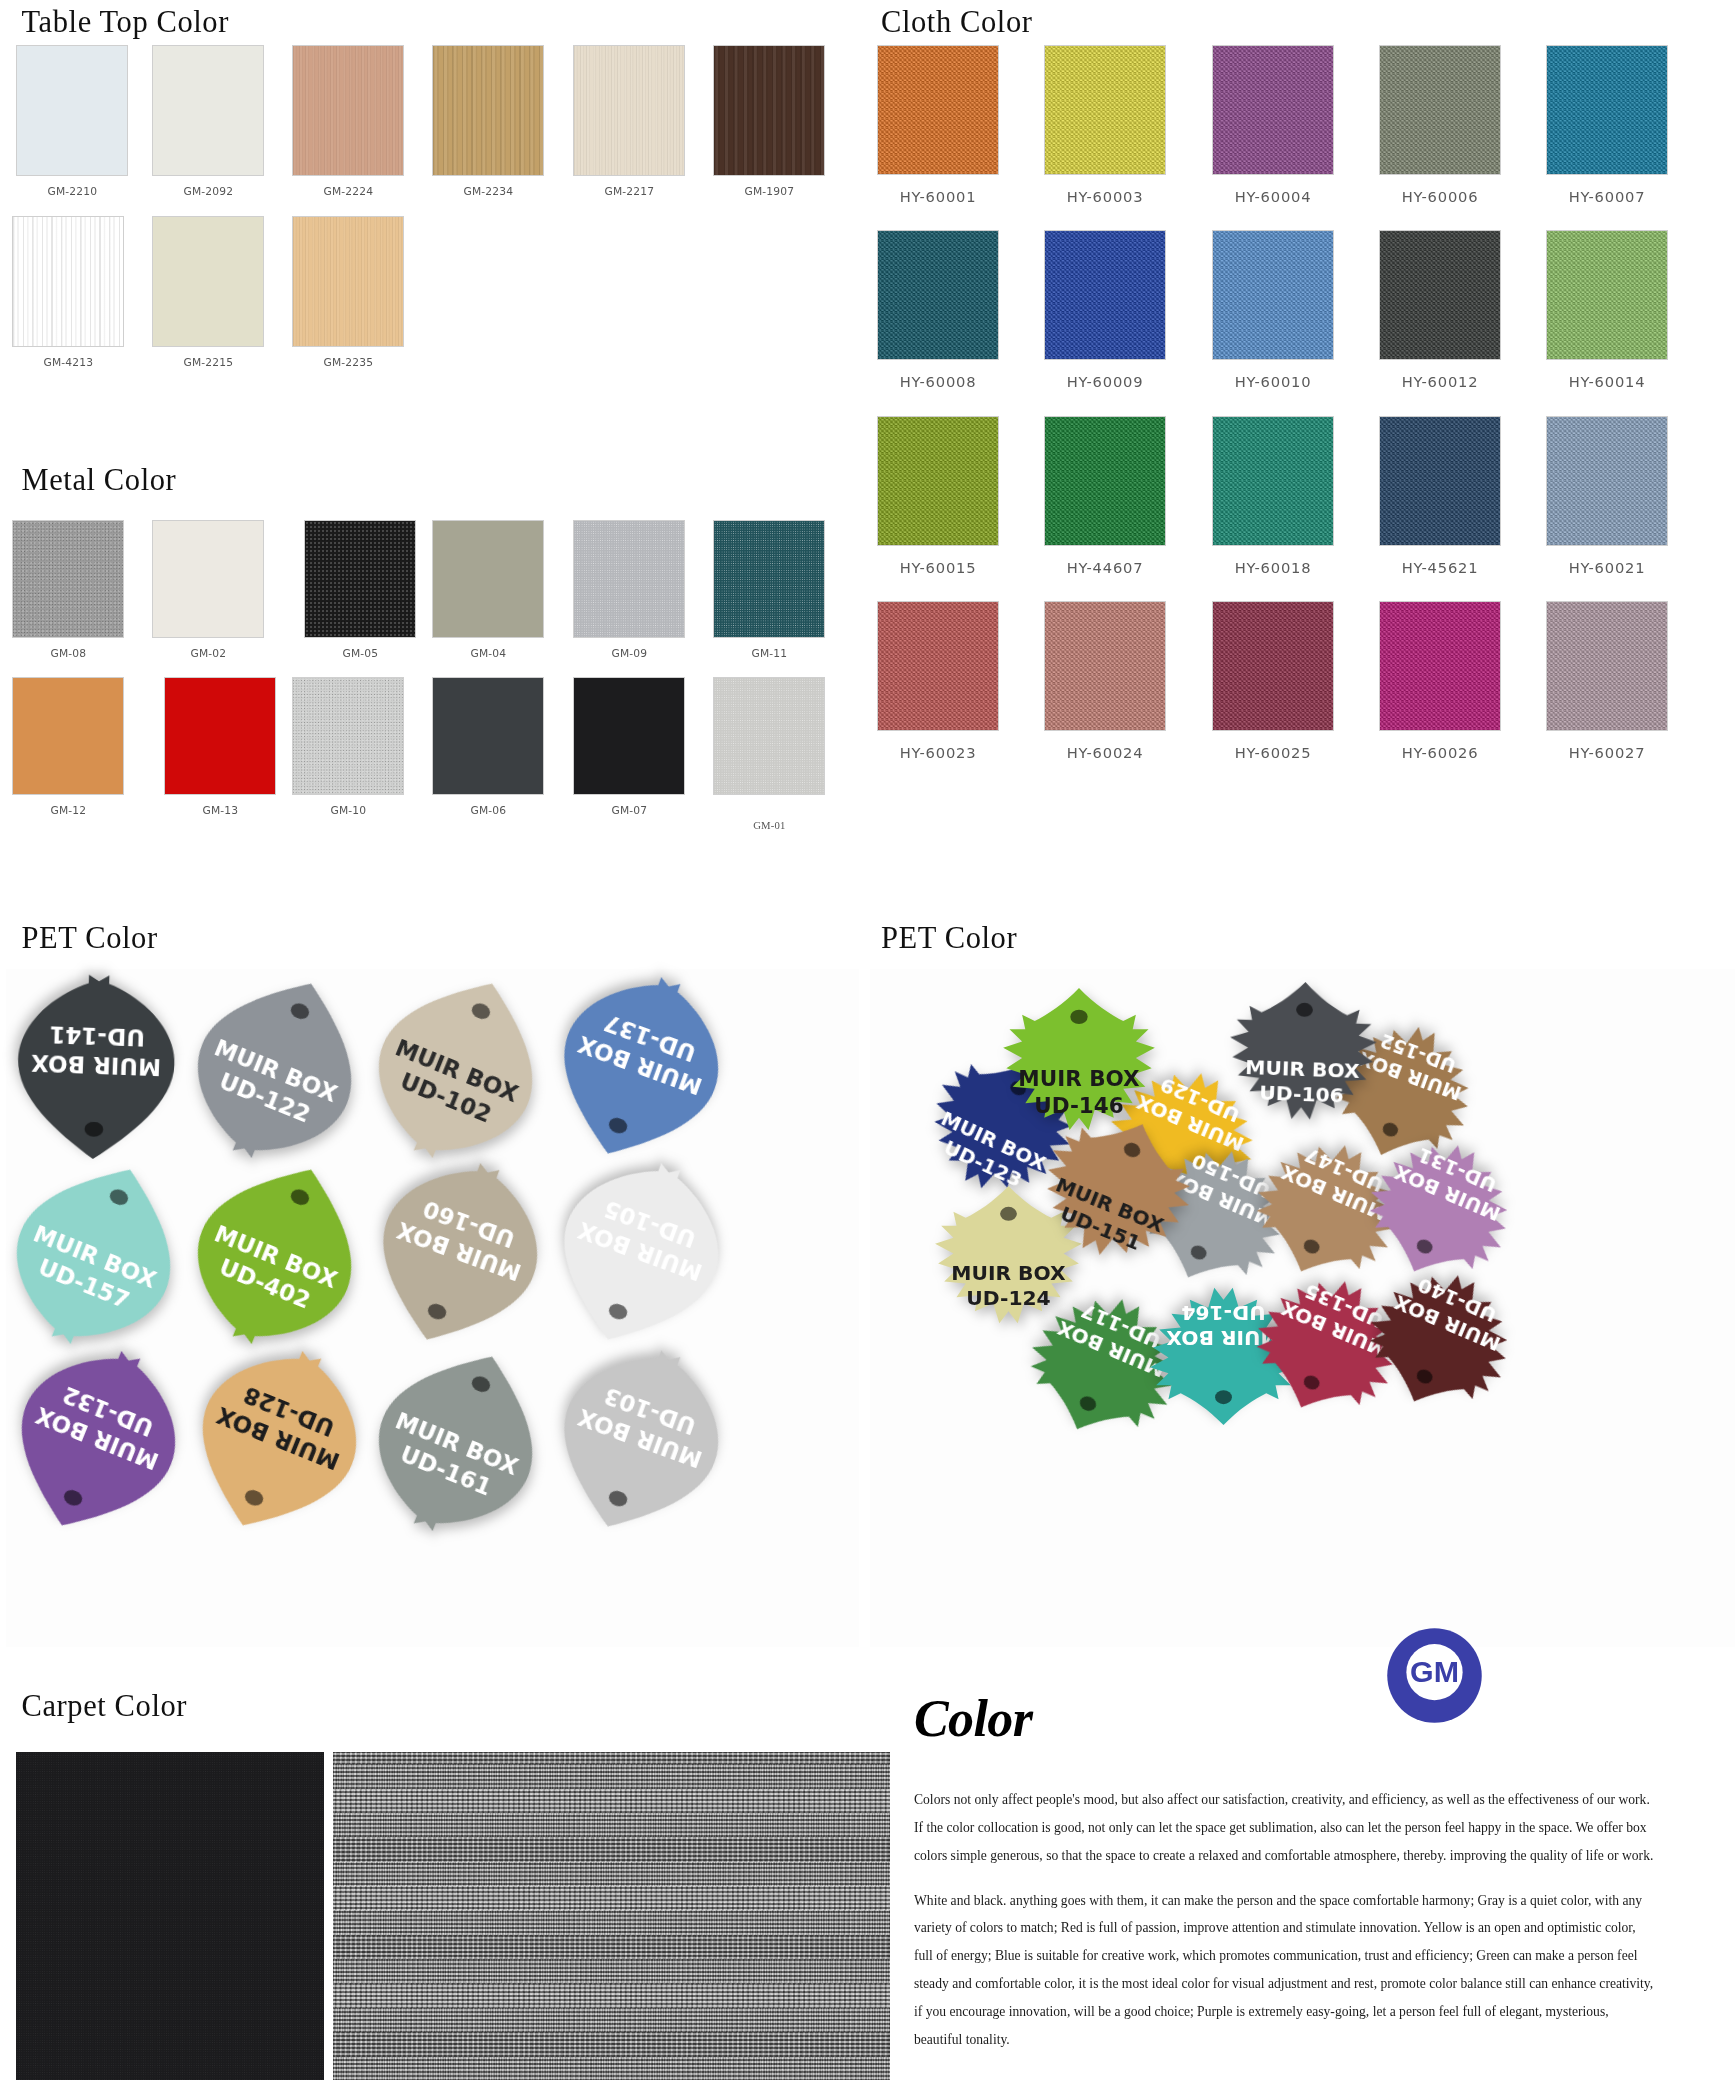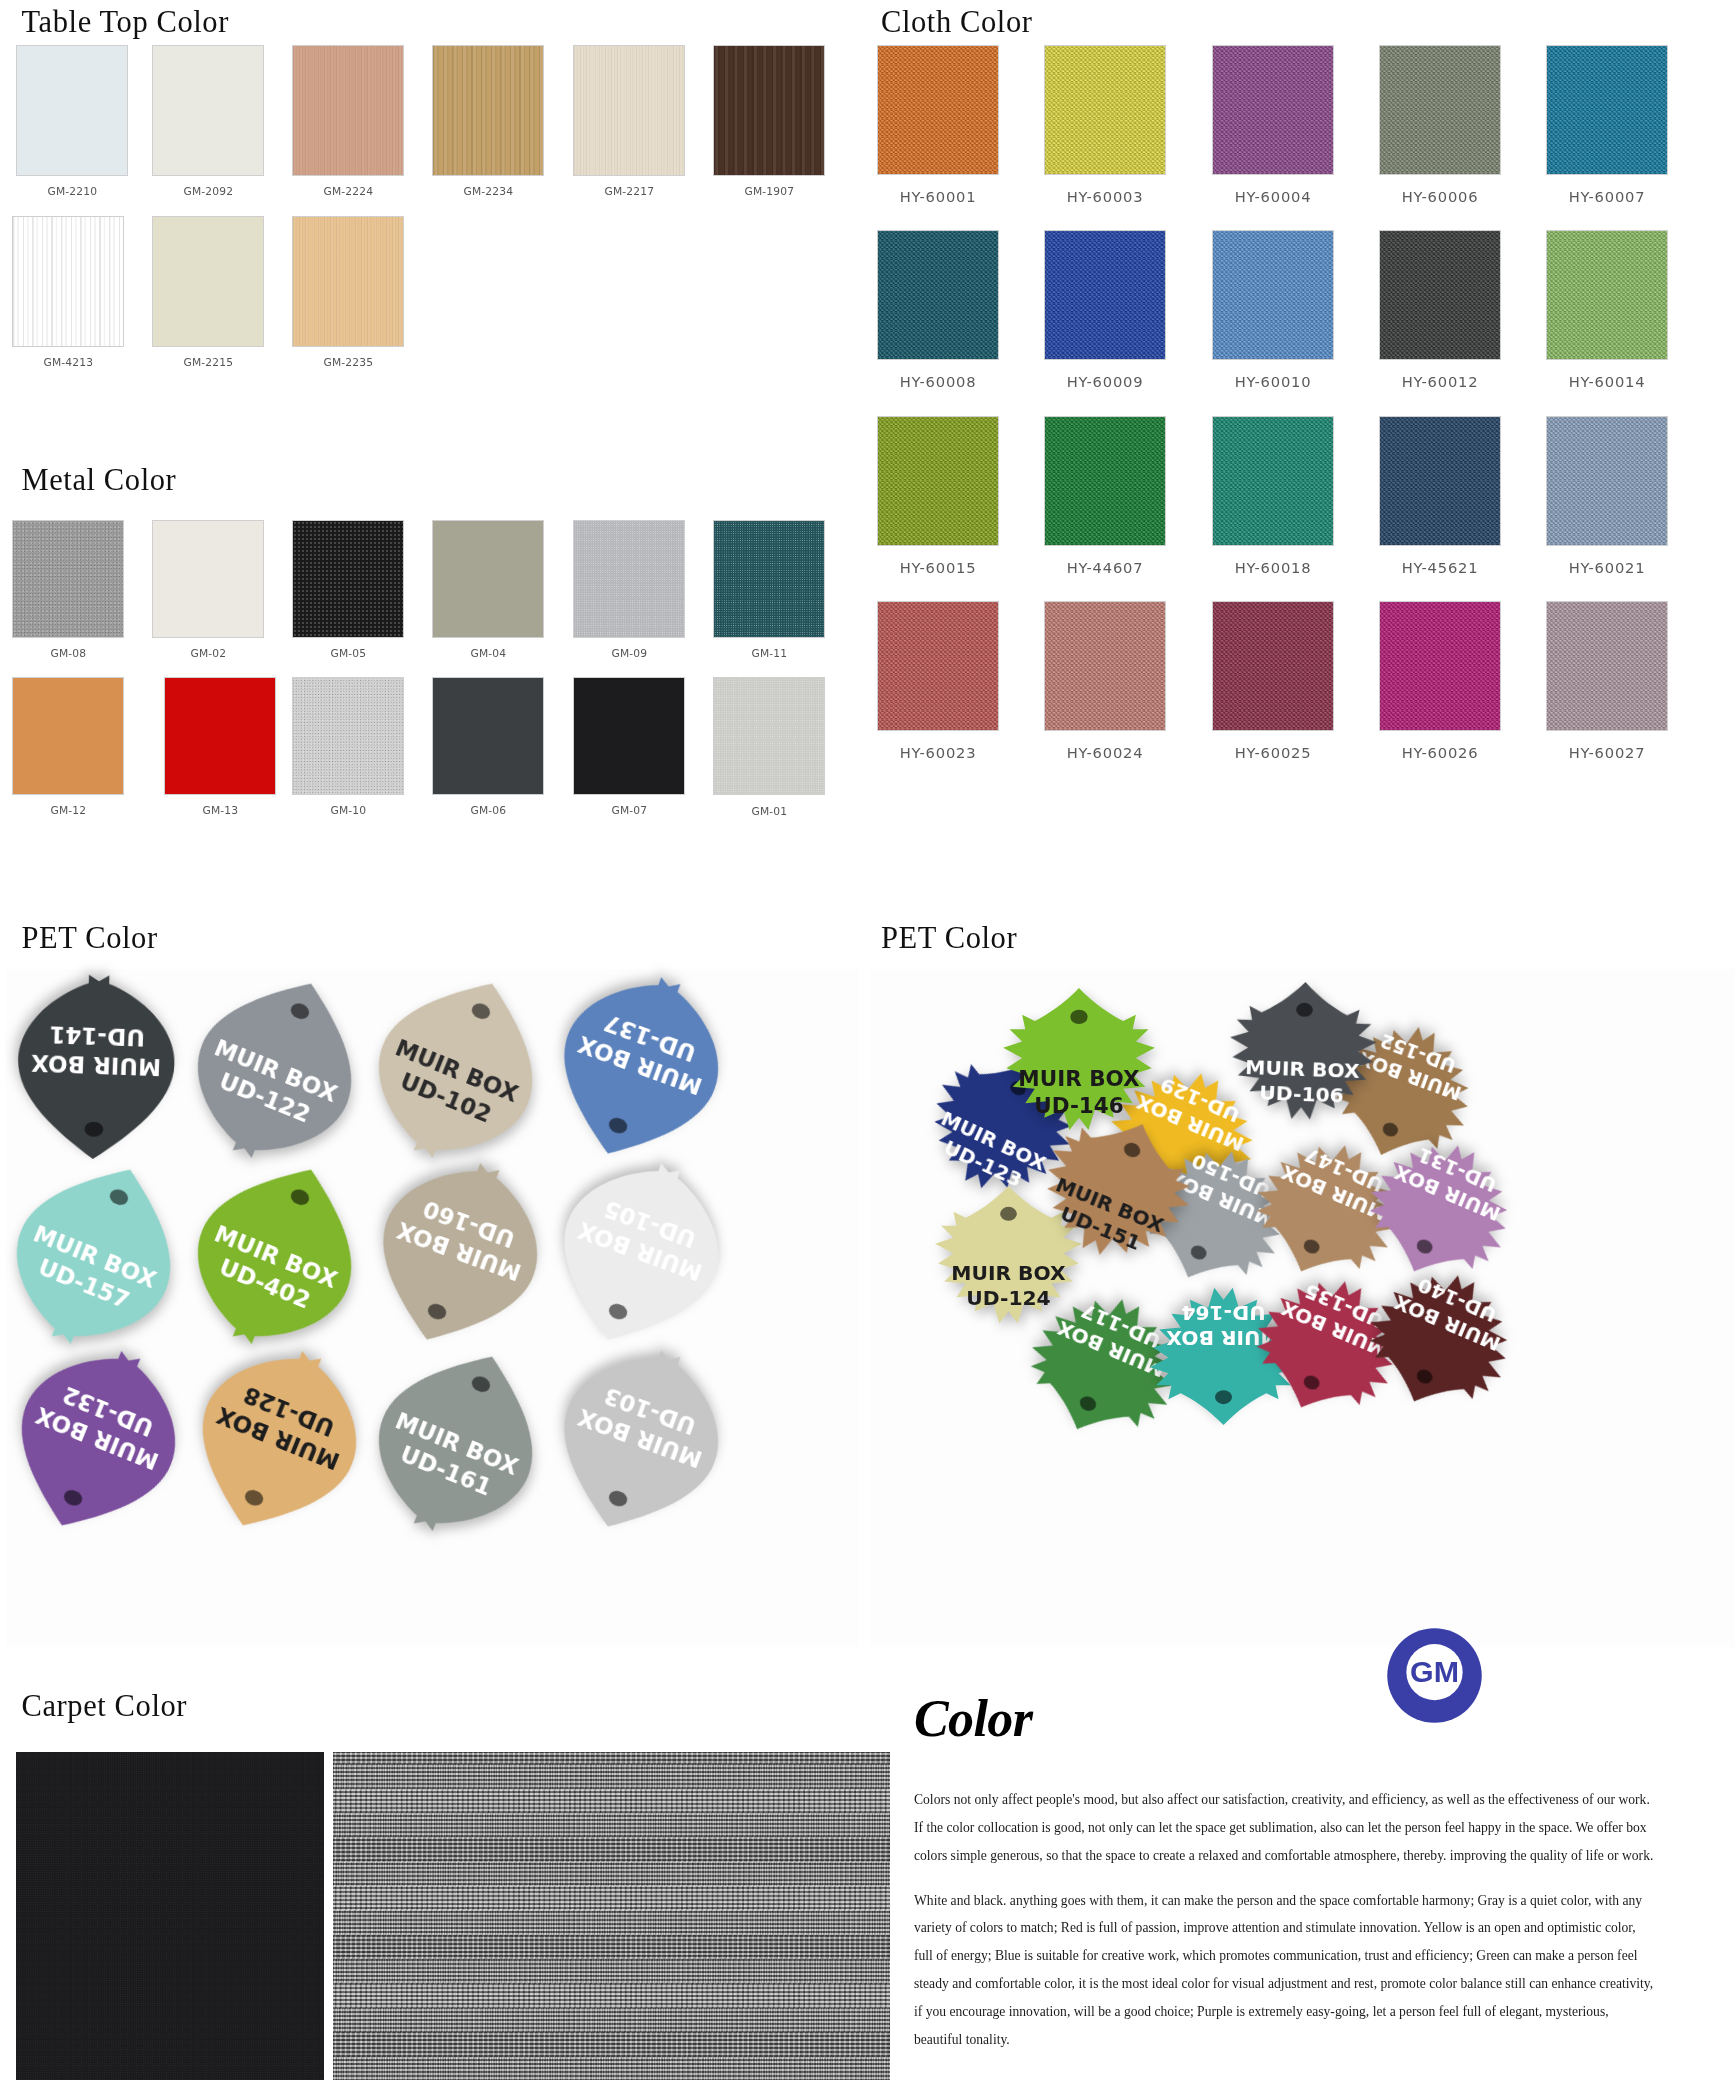--- a/index.html
+++ b/index.html
@@ -210,21 +210,21 @@
     <div class="swatch-cell" style="position:absolute;left:0px;top:0px;width:112px;">
       <div class="swatch-chip" style="width:112px;height:118px;background:#9b9b9b;">
         <span class="speckle"></span>
       </div>
       <div class="swatch-label" style="margin-top:9px;height:14.7px;line-height:14.7px;">GM-08</div>
     </div>
     <div class="swatch-cell" style="position:absolute;left:140px;top:0px;width:112px;">
       <div class="swatch-chip" style="width:112px;height:118px;background:#ece9e2;"></div>
       <div class="swatch-label" style="margin-top:9px;height:14.7px;line-height:14.7px;">GM-02</div>
     </div>
-    <div class="swatch-cell" style="position:absolute;left:268px;top:0px;width:136px;">
+    <div class="swatch-cell" style="position:absolute;left:280px;top:0px;width:136px;">
       <div class="swatch-chip" style="width:112px;height:118px;background:#1b1b1b;">
         <span class="speckle"></span>
       </div>
       <div class="swatch-label" style="margin-top:9px;height:14.7px;line-height:14.7px;">GM-05</div>
     </div>
     <div class="swatch-cell" style="position:absolute;left:420px;top:0px;width:112px;">
       <div class="swatch-chip" style="width:112px;height:118px;background:#a6a593;"></div>
       <div class="swatch-label" style="margin-top:9px;height:14.7px;line-height:14.7px;">GM-04</div>
     </div>
     <div class="swatch-cell" style="position:absolute;left:561px;top:0px;width:112px;">
@@ -258,21 +258,21 @@
       <div class="swatch-label" style="margin-top:9px;height:14.7px;line-height:14.7px;">GM-06</div>
     </div>
     <div class="swatch-cell" style="position:absolute;left:561px;top:157px;width:112px;">
       <div class="swatch-chip" style="width:112px;height:118px;background:#1c1c1e;"></div>
       <div class="swatch-label" style="margin-top:9px;height:14.7px;line-height:14.7px;">GM-07</div>
     </div>
     <div class="swatch-cell" style="position:absolute;left:701px;top:157px;width:112px;">
       <div class="swatch-chip" style="width:112px;height:118px;background:#e0e0dd;">
         <span class="speckle-fine"></span>
       </div>
-      <div class="swatch-label" style="margin-top:10px;height:14.7px;line-height:14.7px;">GM-01</div>
+      <div class="swatch-label" style="margin-top:23px;height:14.7px;line-height:14.7px;font-family:Liberation Serif, serif;">GM-01</div>
     </div>
   </div>
 
 <div class="panel" style="left:881px; top:4.5px;">
   <div class="sec-title">Cloth Color</div>
 </div>
 <div class="panel" id="cloth-grid" style="left: 877px; top: 45px; width: 848px; position: absolute;">
     <div class="swatch-cell" style="position:absolute;left:0px;top:0px;width:122px;">
       <div class="swatch-chip" style="width:122px;height:130px;background:#e3701f;">
         <span class="weave"></span>

